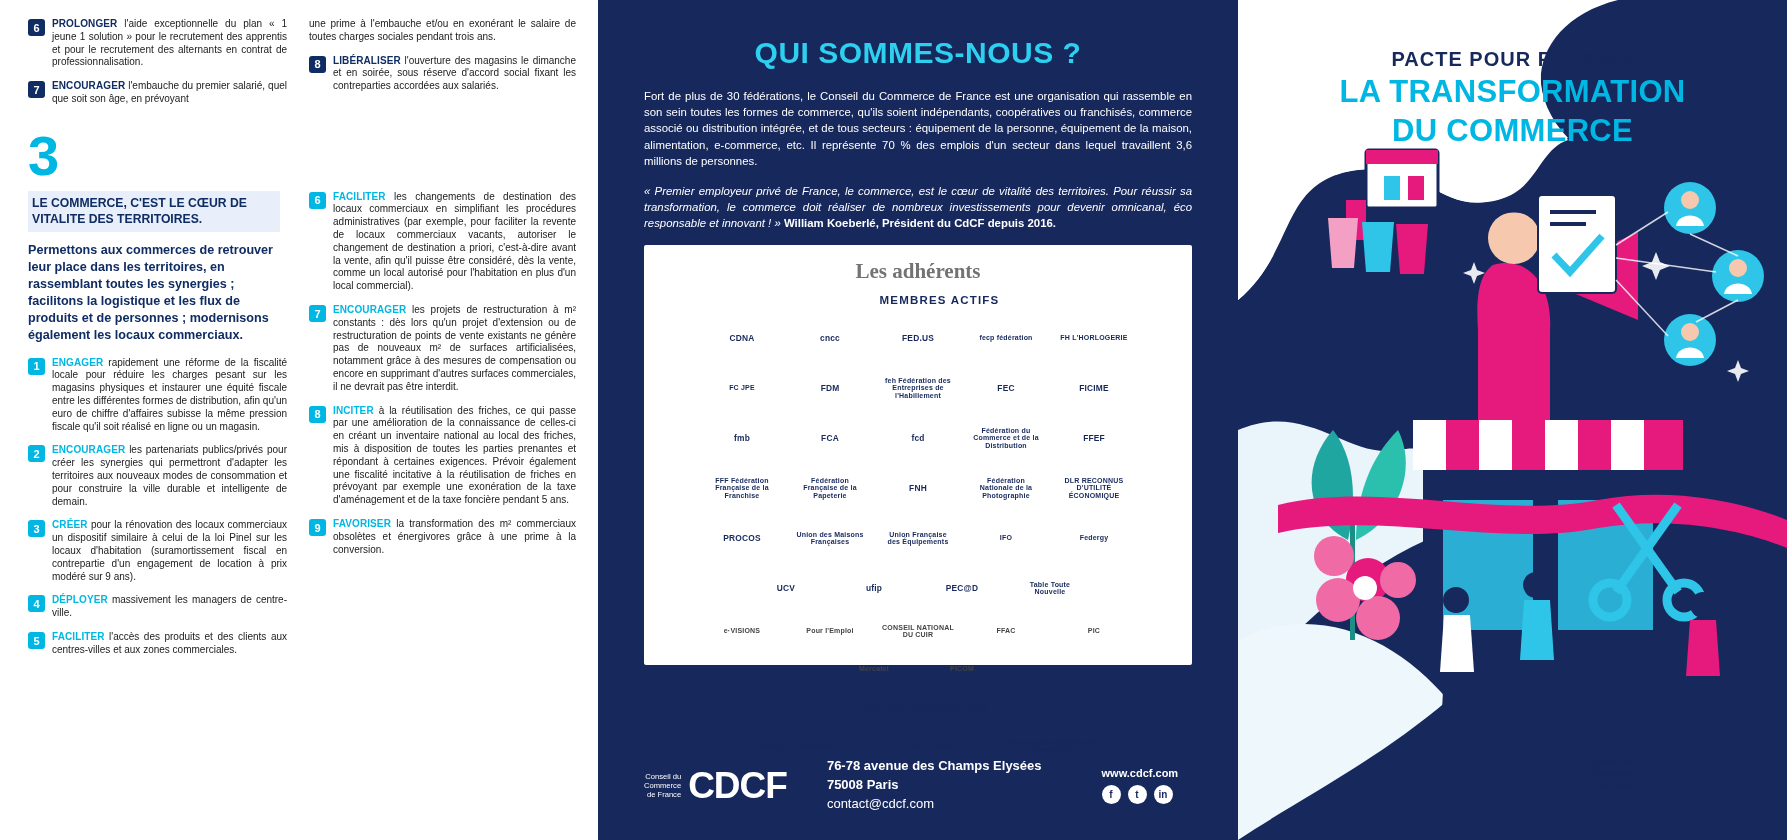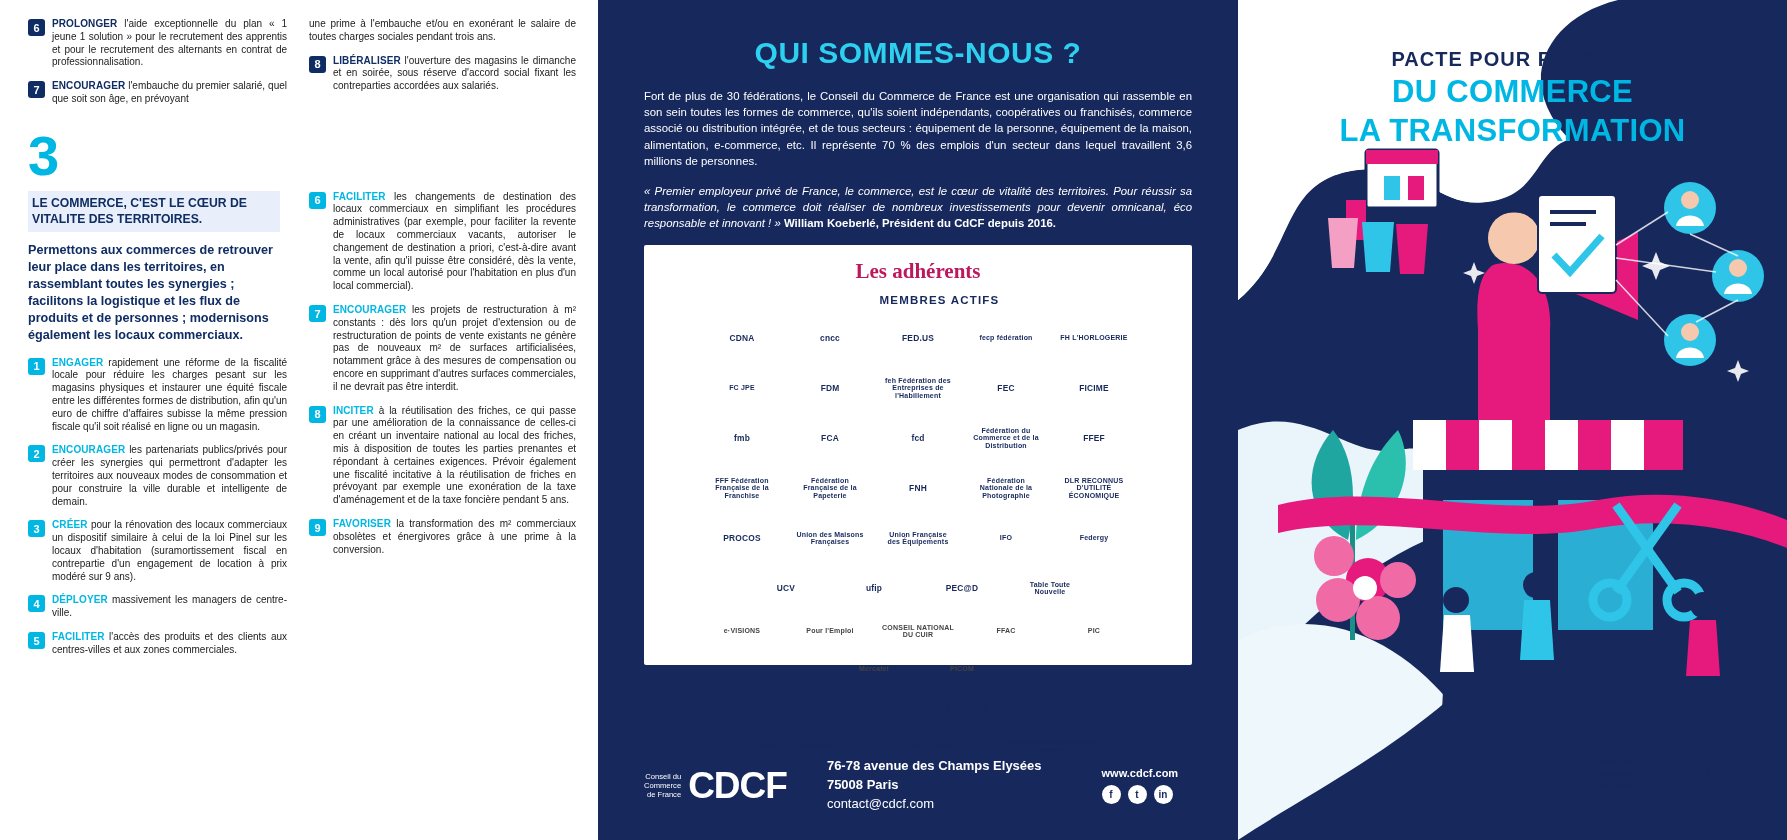--- a/index.html
+++ b/index.html
@@ -74,21 +74,21 @@
     color:#ffffff; font-size:11.4px; line-height:1.42; text-align:justify;
     padding:0 46px; margin-top:14px; font-style:italic;
   }
   .c-quote b { font-style:normal; font-weight:bold; }
 
   .white-card {
     position:absolute; left:46px; top:245px; width:548px; height:420px;
     background:#ffffff; border-radius:2px;
   }
   .card-title {
-    text-align:center; color:#be185d; font-size:21px; font-weight:bold;
+    text-align:center; color:#737373; font-size:21px; font-weight:bold;
     font-family:"Liberation Serif", serif; padding-top:14px;
   }
   .card-sub {
     text-align:center; color:#16285c; font-size:11.5px; font-weight:bold;
     letter-spacing:1.2px; margin-top:10px;padding-left:43px;
   }
   .logo-grid { display:flex; flex-wrap:wrap; justify-content:center; gap:10px 16px; padding:12px 24px 0 24px; }
   .logo {
     width:72px; height:40px; display:flex; align-items:center; justify-content:center;
     font-size:8.4px; font-weight:bold; text-align:center; line-height:1.05;
@@ -394,22 +394,22 @@
 
       <g fill="#ffffff">
         <path d="M418,252 l4,10 l10,4 l-10,4 l-4,10 l-4,-10 l-10,-4 l10,-4 Z" opacity="0.9"></path>
         <path d="M500,360 l3,8 l8,3 l-8,3 l-3,8 l-3,-8 l-8,-3 l8,-3 Z" opacity="0.9"></path>
         <path d="M236,262 l3,8 l8,3 l-8,3 l-3,8 l-3,-8 l-8,-3 l8,-3 Z" opacity="0.9"></path>
       </g>
     </svg>
 
     <div class="rp-title">
       <div class="rp-l1">PACTE POUR RÉUSSIR</div>
+      <div class="rp-l2">LA TRANSFORMATION</div>
       <div class="rp-l2">DU COMMERCE</div>
-      <div class="rp-l2">LA TRANSFORMATION</div>
     </div>
 
     <div class="rp-logo">
       <div class="t1" style="white-space:pre-line;">Conseil du
 Commerce
 de France</div>
       <div class="bar"></div>
       <div class="t2">CDCF</div>
     </div>
   </div>

